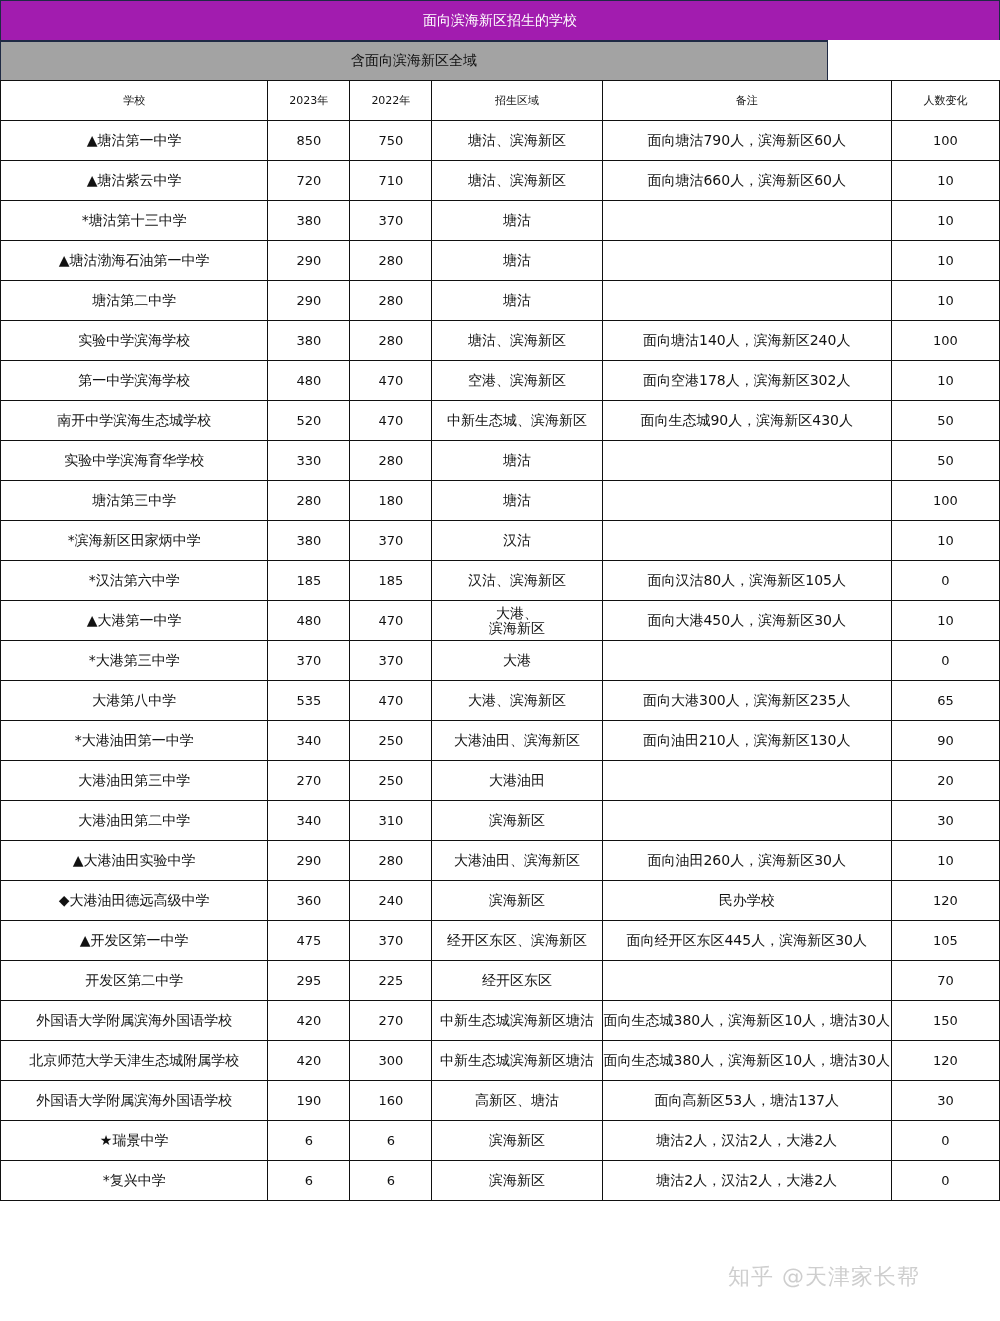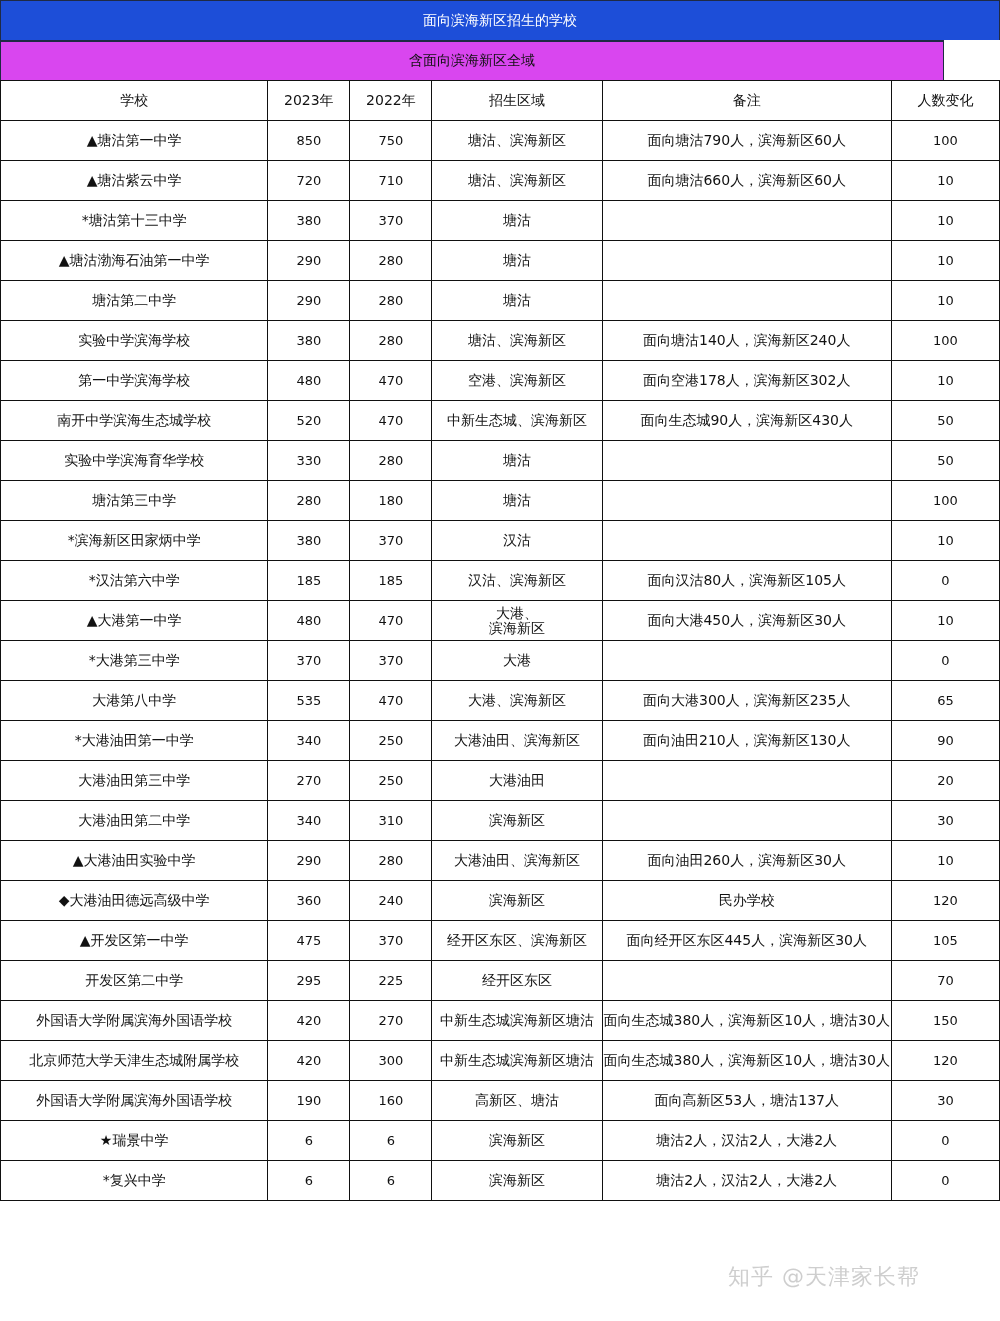--- a/index.html
+++ b/index.html
@@ -1,29 +1,29 @@
 <!DOCTYPE html>
 <html><head>
 <meta charset="utf-8">
 <style>
   html, body { margin:0; padding:0; background:#ffffff; }
   body { width:1000px; height:1321px; overflow:hidden; position:relative;
          font-family:"DejaVu Sans", "Liberation Sans", sans-serif; color:#111; }
   .title-bar { position:absolute; left:0; top:0; width:1000px; height:40px;
-               background:#1d4ed8; color:#ffffff; font-size:14px;
+               background:#a21caf; color:#ffffff; font-size:14px;
                display:flex; align-items:center; justify-content:center;
                box-sizing:border-box; border:1px solid #1f2a44; border-bottom:none; }
-  .sub-bar { position:absolute; left:0; top:40px; width:944px; height:40px;
-             background:#d946ef; color:#111; font-size:14px;
+  .sub-bar { position:absolute; left:0; top:40px; width:828px; height:40px;
+             background:#a3a3a3; color:#111; font-size:14px;
              display:flex; align-items:center; justify-content:center;
              box-sizing:border-box; border-top:2px solid #1f2a44; border-left:1px solid #1f2a44; border-right:1px solid #1f2a44; }
   table { position:absolute; left:0; top:80px; width:1000px; border-collapse:collapse; table-layout:fixed; }
   td, th { border:1.5px solid #111; height:39px; padding:0; text-align:center; vertical-align:middle;
            font-size:14px; font-weight:normal; line-height:15px; overflow:hidden; white-space:nowrap; }
-  th { font-size:14px; }
+  th { font-size:11px; }
   td.num { font-size:13px; }
   td.wrap { white-space:normal; }
   .c1{width:267px;} .c2{width:82px;} .c3{width:82px;} .c4{width:170px;} .c5{width:289px;} .c6{width:108px;}
   .watermark { position:absolute; left:728px; top:1262px; font-size:22px; color:rgba(190,190,190,0.75);
                letter-spacing:1px; pointer-events:none; }
 </style>
 </head>
 <body>
 
 <div class="title-bar">面向滨海新区招生的学校</div>

